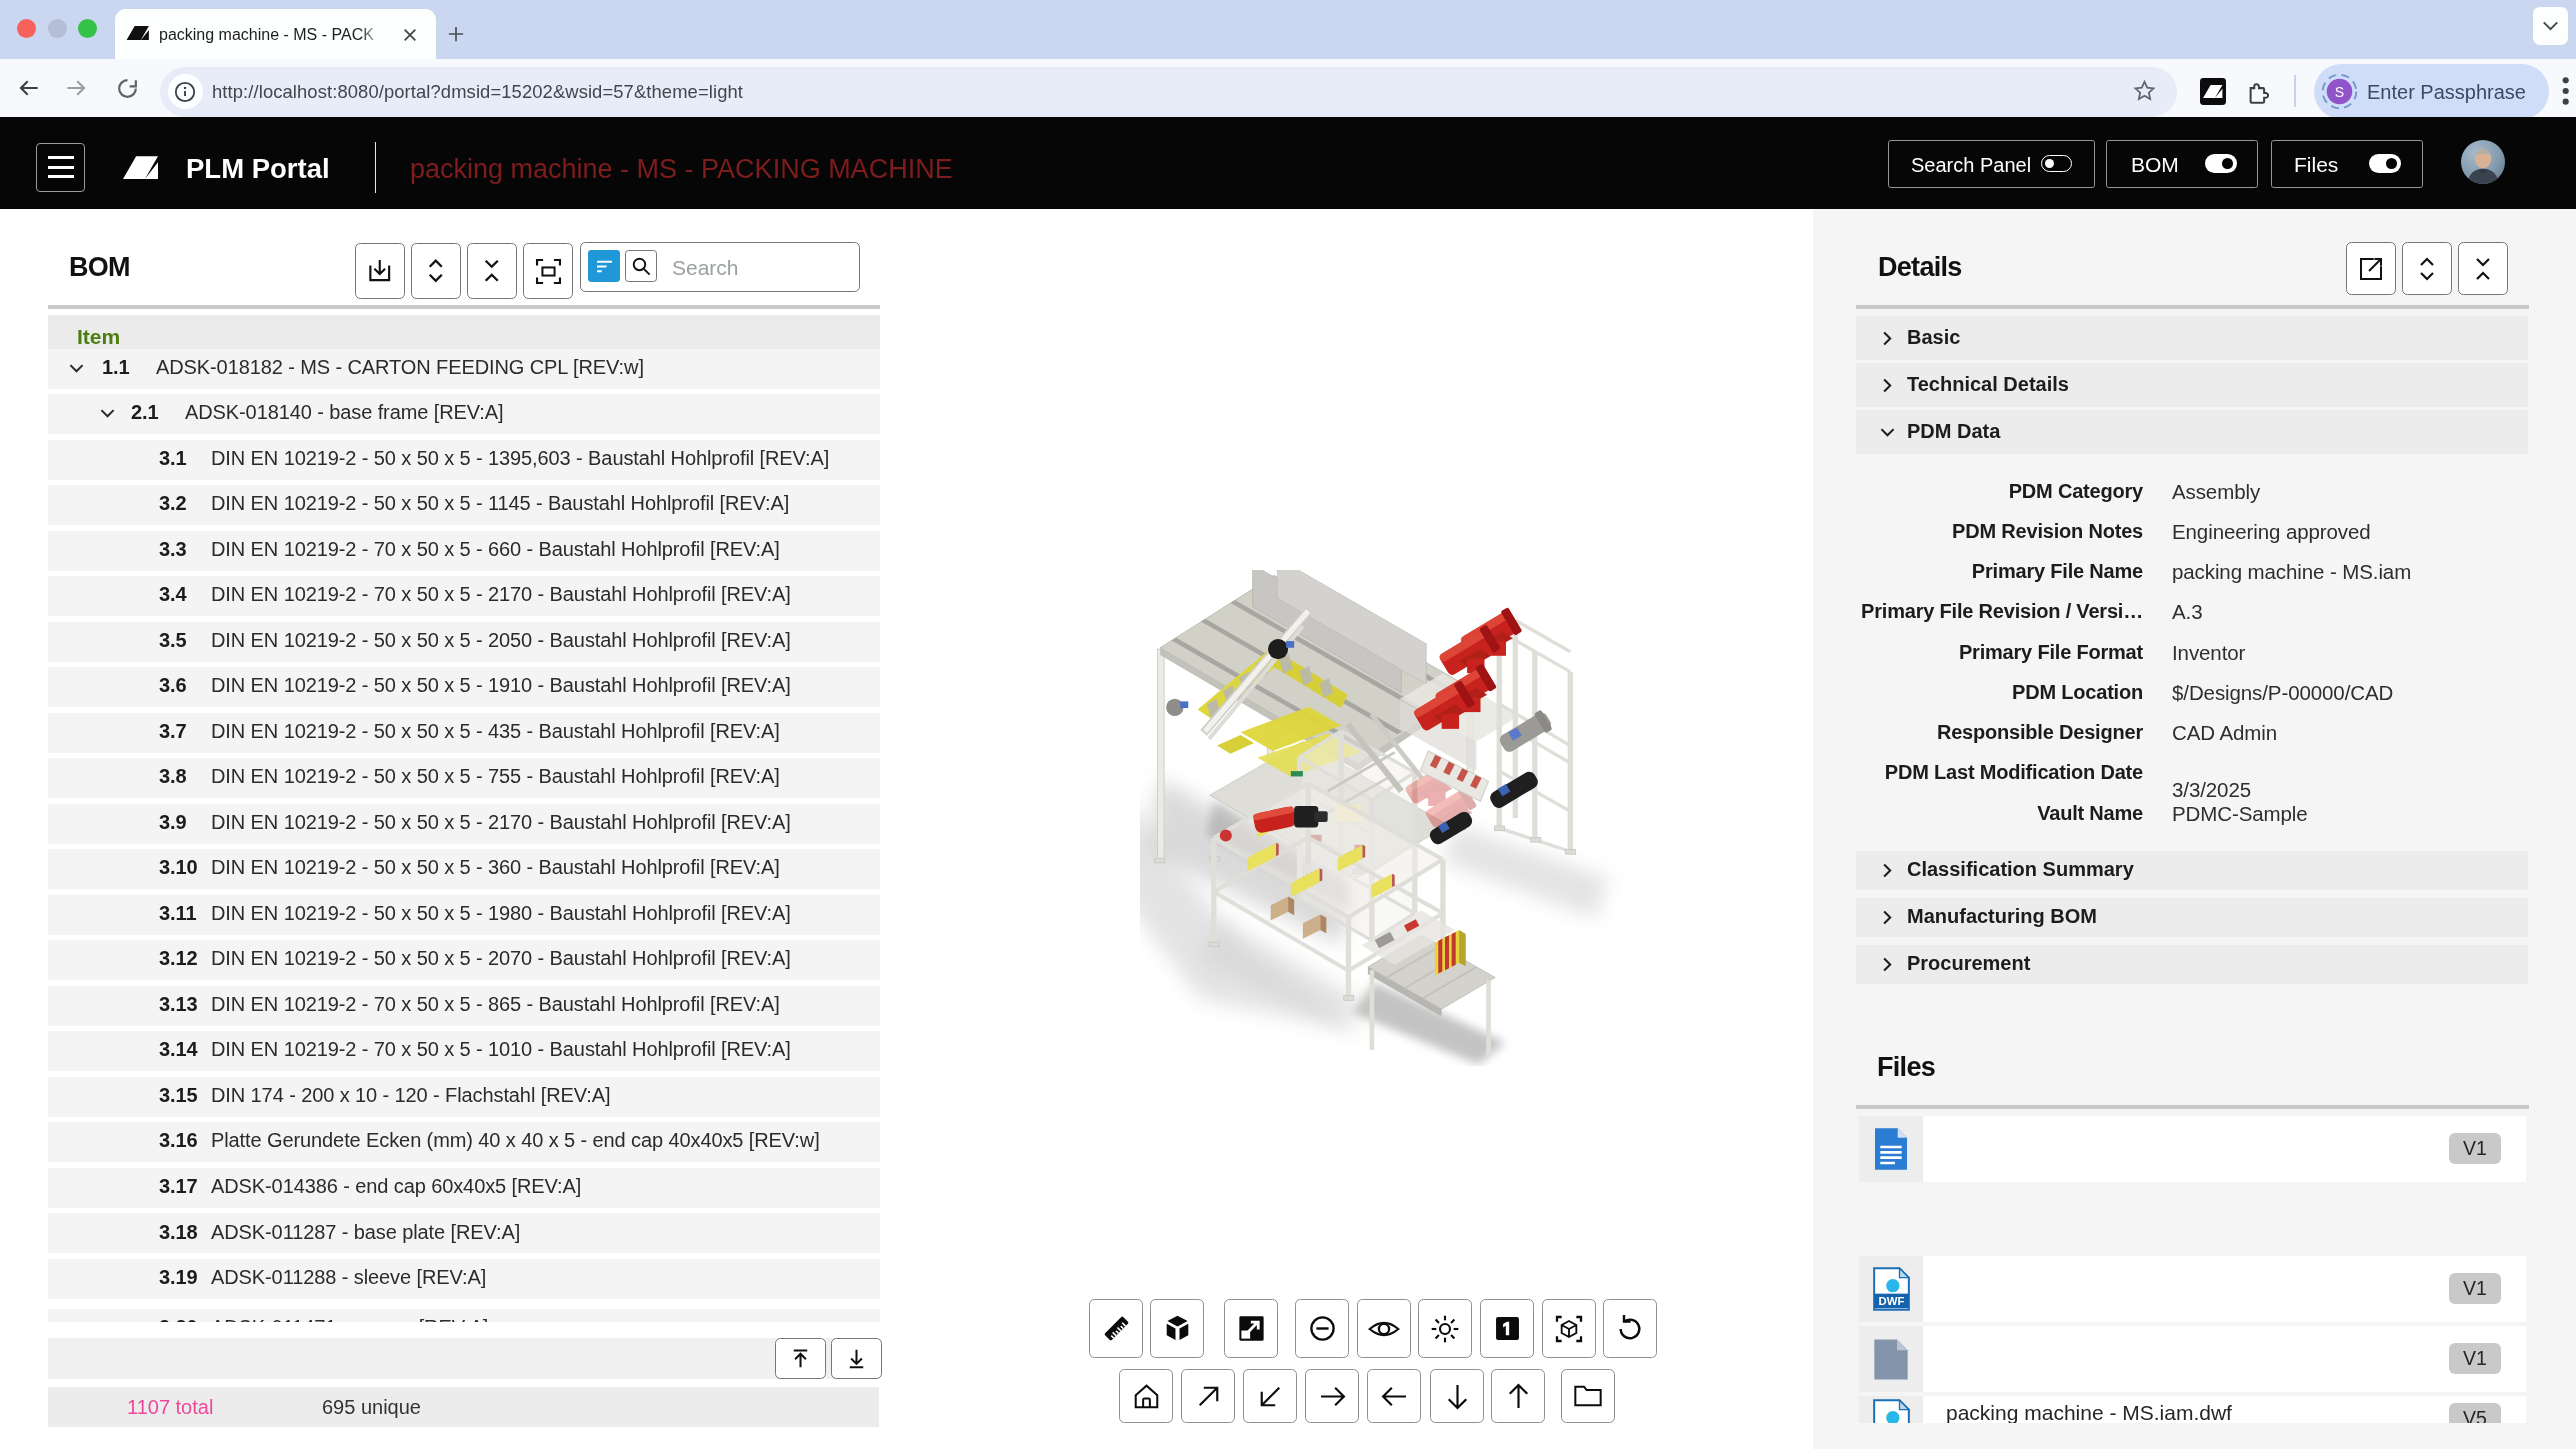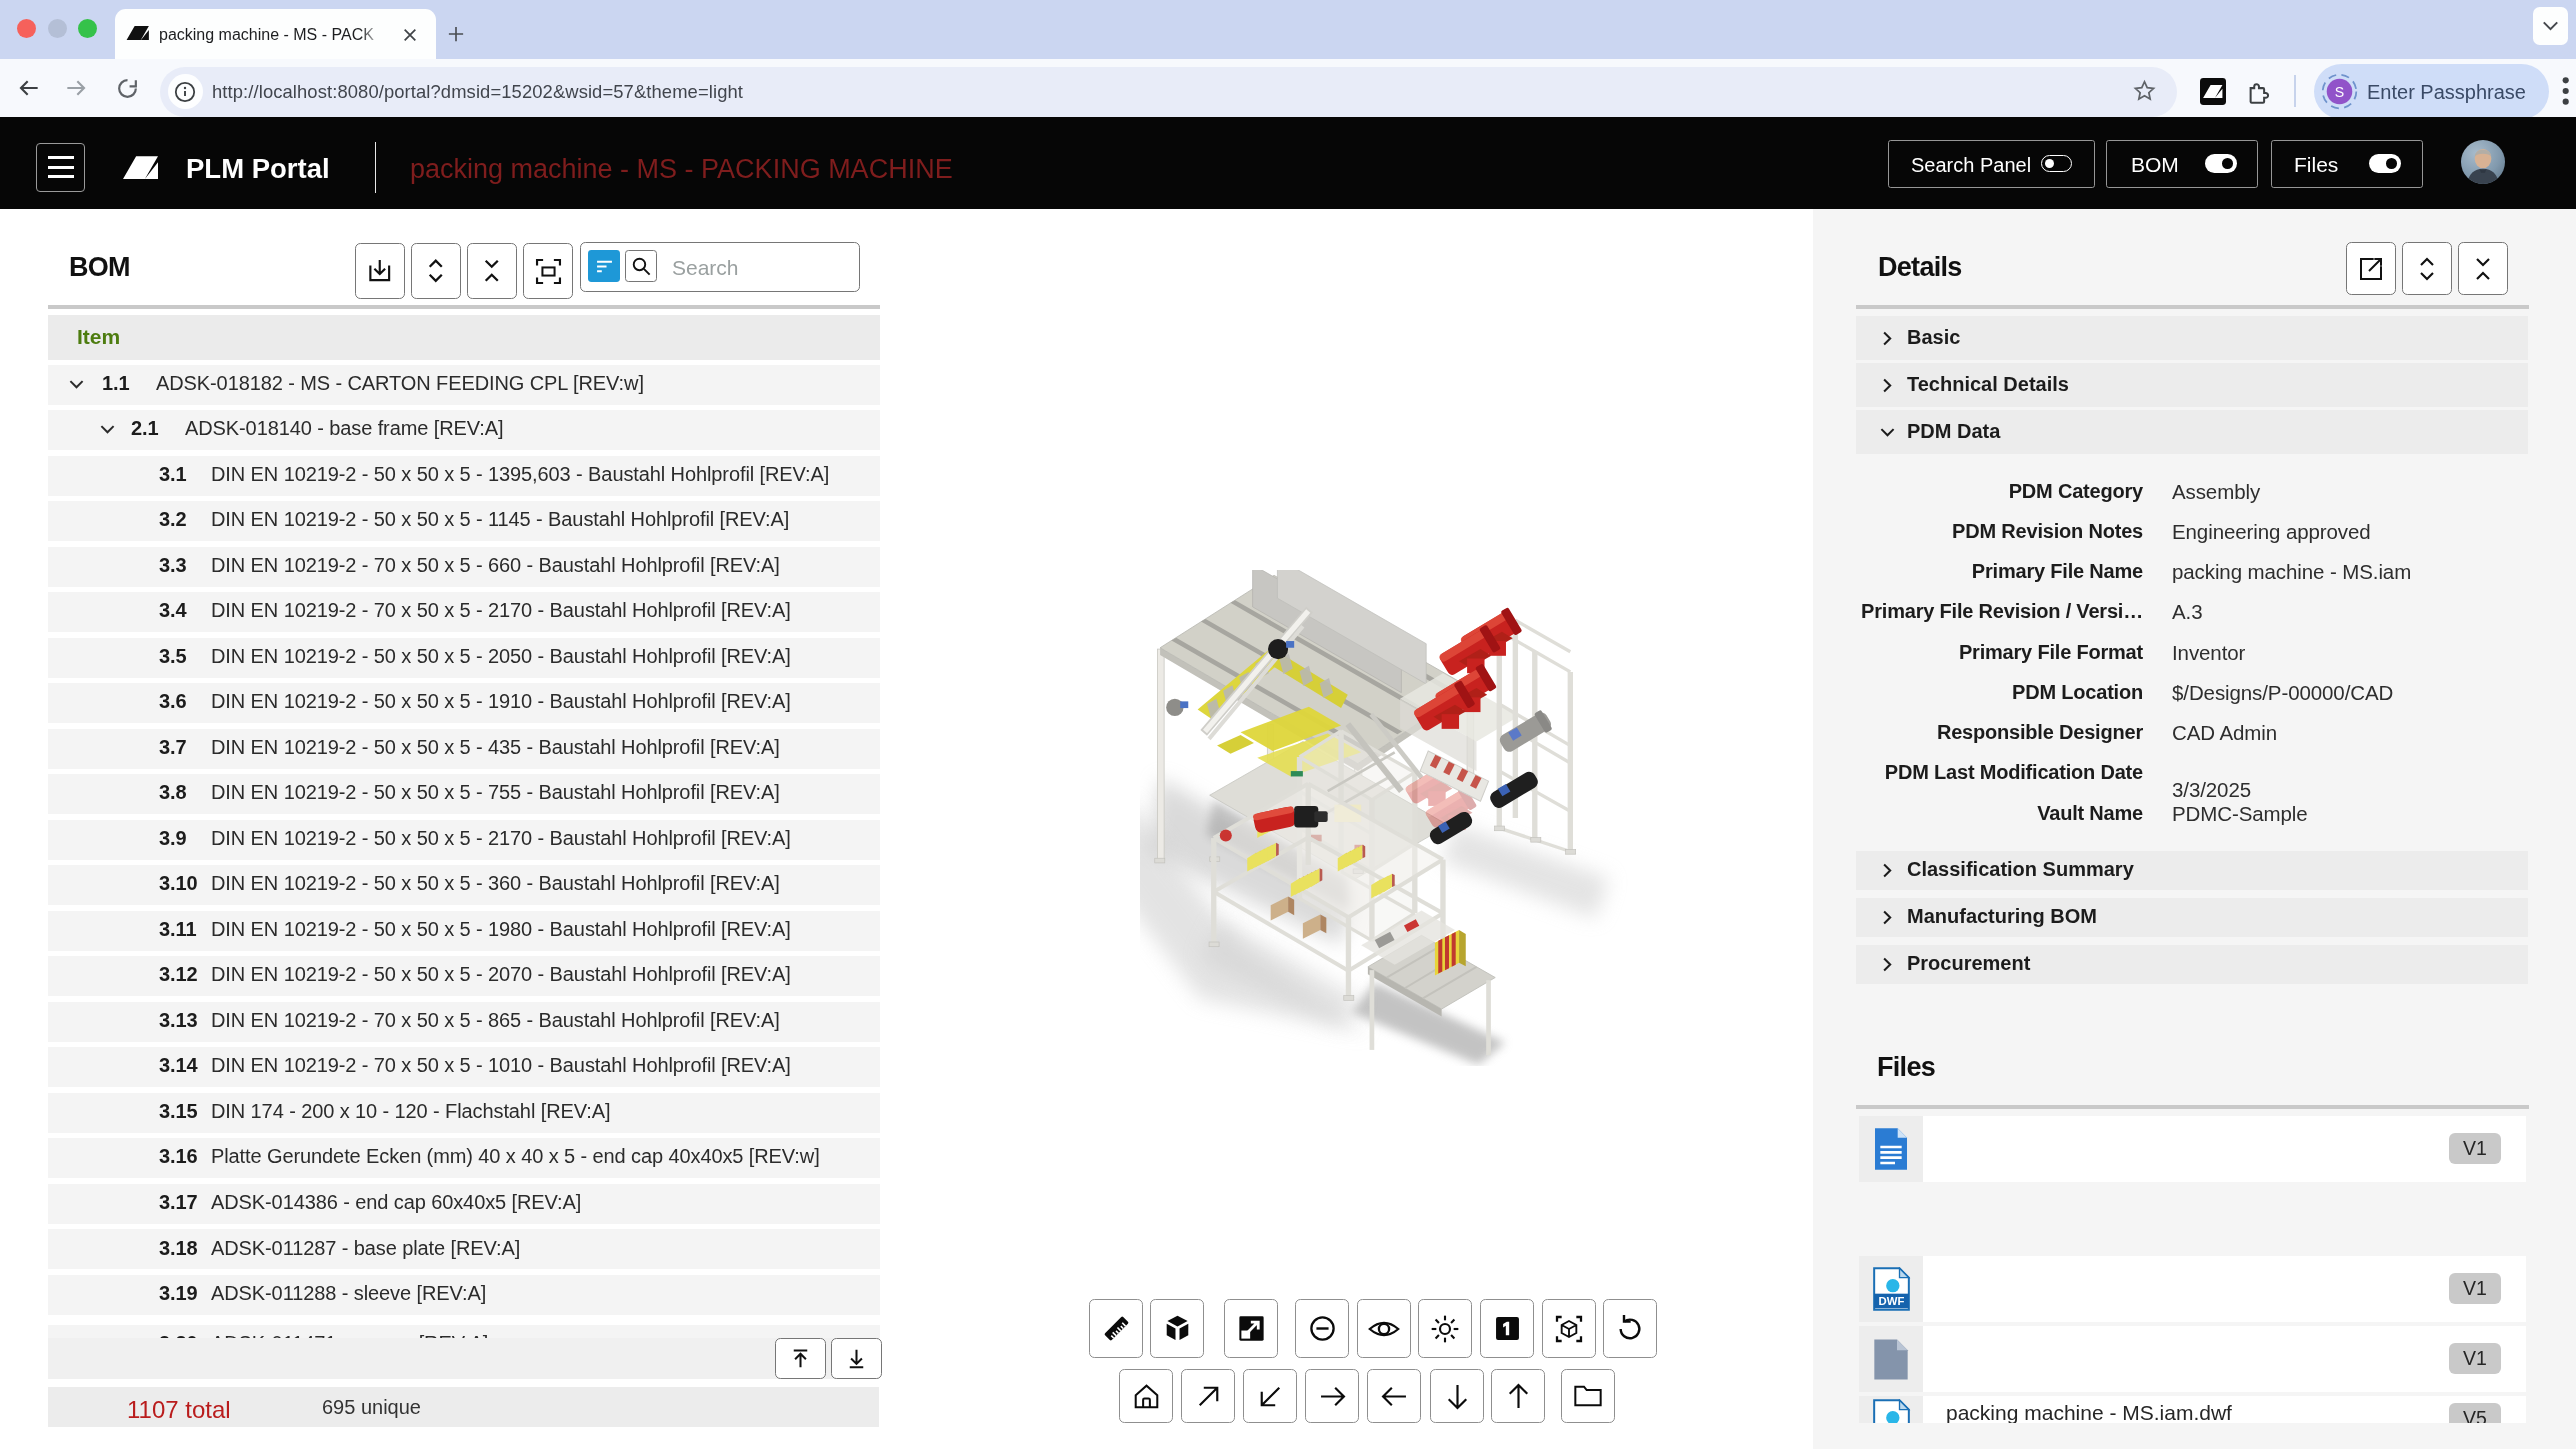--- a/index.html
+++ b/index.html
@@ -173,21 +173,21 @@
 <div class="abs ib" style="left:625px;top:250px;width:32px;height:32px;background:#fff;border:1.3px solid #767676;border-radius:3.4px;">
  <svg width="23" height="23" viewBox="0 0 34 34">
       <circle cx="14" cy="14" r="8.5" fill="none" stroke="#111" stroke-width="2.8"></circle>
       <path d="M20.5,20.5 L29,29" stroke="#111" stroke-width="2.8"></path>
     </svg>
 </div>
 <div class="abs" style="left:672px;top:256px;font-size:21px;color:#9aa0a0;">Search</div>
 <div class="abs" style="left:48px;top:305px;width:832px;height:4px;background:#c9c9c9;"></div>
 <div class="abs" style="left:48px;top:315px;width:832px;height:45px;background:#ebebeb;"></div>
 <div class="abs" style="left:77px;top:325px;font-size:21px;font-weight:bold;color:#4d7c0f;">Item</div>
-<div class="abs" style="left:0;top:360px;width:939px;height:978px;overflow:hidden;padding-left:28px;">
+<div class="abs" style="left:0;top:344px;width:939px;height:978px;overflow:hidden;padding-left:28px;">
 <div class="row" style="left:48px;top:4.7px;width:832px;height:40px;"></div>
 <div class="abs" style="left:65px;top:12.7px;"><svg width="23" height="23" viewBox="0 0 34 34">
         <path d="M8,12 L17,21 L26,12" fill="none" stroke="#2b2b2b" stroke-width="3"></path>
       </svg></div>
 <div class="rowtxt num" style="left:102px;top:11.7px;">1.1</div>
 <div class="rowtxt" style="left:156px;top:11.7px;">ADSK-018182 - MS - CARTON FEEDING CPL [REV:w]</div>
 <div class="row" style="left:48px;top:50px;width:832px;height:40px;"></div>
 <div class="abs" style="left:96px;top:58px;"><svg width="23" height="23" viewBox="0 0 34 34">
         <path d="M8,12 L17,21 L26,12" fill="none" stroke="#2b2b2b" stroke-width="3"></path>
       </svg></div>
@@ -260,21 +260,21 @@
  <svg width="27" height="27" viewBox="0 0 40 40">
       <path d="M10,8 H30 M20,14 V33 M12,21 L20,13 L28,21" fill="none" stroke="#111" stroke-width="3"></path>
     </svg>
 </div>
 <div class="btn" style="left:831px;top:1338px;width:51px;height:41px;">
  <svg width="27" height="27" viewBox="0 0 40 40">
       <path d="M10,33 H30 M20,7 V27 M12,20 L20,28 L28,20" fill="none" stroke="#111" stroke-width="3"></path>
     </svg>
 </div>
 <div class="abs" style="left:48px;top:1387px;width:831px;height:40px;background:#ececec;"></div>
-<div class="abs" style="left:127px;top:1396px;font-size:24px;color:#b91c1c;">1107 total</div>
+<div class="abs" style="left:127px;top:1396px;font-size:20px;color:#ec4899;">1107 total</div>
 <div class="abs" style="left:322px;top:1396px;font-size:20px;color:#333;">695 unique</div>
 <div class="btn" style="left:1089px;top:1299px;width:54px;height:59px;border-color:#8f8f8f;">
     <svg width="31" height="31" viewBox="0 0 46 46">
       <g transform="rotate(-45 23 23)">
         <rect x="4" y="16" width="38" height="14" rx="2" fill="#0b0b0b"></rect>
         <path d="M10,30 v-5 M15,30 v-7 M20,30 v-5 M25,30 v-7 M30,30 v-5 M35,30 v-7" stroke="#fff" stroke-width="2.4"></path>
       </g>
     </svg>
   </div>
 <div class="btn" style="left:1150px;top:1299px;width:54px;height:59px;border-color:#8f8f8f;">

